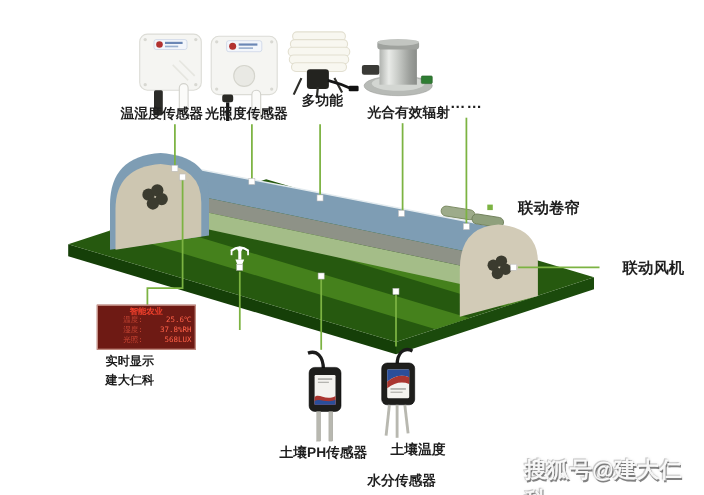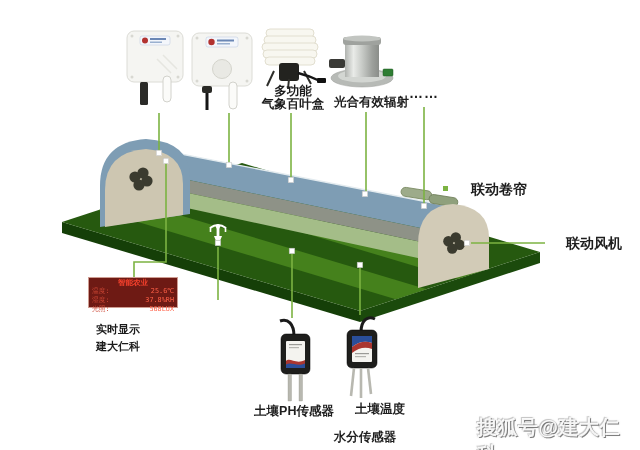--- a/index.html
+++ b/index.html
@@ -5,26 +5,26 @@
   html,body{margin:0;padding:0;background:#fff;}
   .stage{position:relative;width:640px;height:450px;background:#ffffff;overflow:hidden;
          font-family:"Liberation Sans","DejaVu Sans",sans-serif;}
   .scene{position:absolute;left:0;top:0;}
   .cn{position:absolute;font-weight:bold;color:#1e1e1e;font-size:12.5px;white-space:nowrap;}
   .ctr{text-align:center;}
   .dots{font-size:14px;letter-spacing:1px;color:#1e1e1e;font-weight:bold;}
   .callout{font-size:14px;padding-left:18px;}
   .roller-wrap{position:absolute;left:443px;top:181px;display:flex;align-items:flex-start;}
   .bullet{width:5px;height:5px;background:#7cb342;margin:5px 5px 0 0;}
-  .led{position:absolute;left:88px;top:277px;width:90px;height:31px;background:#6e1a14;
+  .led{position:absolute;left:88px;top:277px;width:90px;height:41px;background:#6e1a14;
        border:1px solid #cf9d92;box-sizing:border-box;padding:1px 3px 0 3px;}
   .led-title{font-size:7.5px;font-weight:bold;color:#f2402c;text-align:center;line-height:8px;
              font-family:"DejaVu Sans Mono",monospace;}
   .led-row{display:flex;justify-content:space-between;font-size:6.8px;line-height:9px;
-           font-family:"DejaVu Sans Mono",monospace;}
+           font-family:"DejaVu Sans Mono",monospace;margin-left:20px;}
   .led-row .l{color:#cc4634;}
   .led-row .v{color:#ff6047;}
   .caption{position:absolute;left:96px;top:321px;font-size:11px;font-weight:bold;color:#1b1b1b;line-height:17px;}
   .watermark{position:absolute;left:477px;top:414px;font-size:20px;font-weight:bold;letter-spacing:0.5px;
              color:rgba(255,255,255,0.92);
              text-shadow:1px 1px 0 rgba(100,100,100,0.8),-1px -1px 0 rgba(170,170,170,0.55),0 0 2px rgba(120,120,120,0.6);}
 </style>
 </head>
 <body>
 
@@ -194,22 +194,23 @@
       <path d="M6,22 L26,22 L26,29 Q16,25 6,33 Z" fill="#2a4e9a"></path>
       <path d="M6,33 Q16,25 26,29 L26,35 Q16,31 6,39 Z" fill="#aa3630"></path>
       <rect x="9" y="39" width="14" height="1.2" fill="#9a9a96"></rect>
       <rect x="9" y="42" width="11" height="1.2" fill="#b5b5b0"></rect>
       <line x1="8" y1="54" x2="5" y2="82" stroke="#b8b8b0" stroke-width="2.6"></line>
       <line x1="15" y1="54" x2="15" y2="84" stroke="#b8b8b0" stroke-width="2.6"></line>
       <line x1="22" y1="54" x2="25" y2="80" stroke="#b8b8b0" stroke-width="2.6"></line>
     </g>
   </svg>
 
+  <div class="cn ctr" style="left:102px;top:95px;width:90px;">温湿度传感器</div>
+  <div class="cn ctr" style="left:179px;top:95px;width:90px;">光照度传感器</div>
   <div class="cn ctr" style="left:248px;top:83px;width:90px;">多功能</div>
-  <div class="cn ctr" style="left:248px;top:96px;width:90px;">气象百叶盒</div>
   <div class="cn ctr" style="left:319px;top:94px;width:90px;text-align:right;">光合有效辐射</div>
   <div class="cn dots ctr" style="left:400px;top:85px;width:48px;">……</div>
 
   <div class="roller-wrap">
     <span class="bullet"></span>
     <span class="cn callout" style="position:static;">联动卷帘</span>
   </div>
   <div class="cn callout" style="left:548px;top:235px;">联动风机</div>
 
   <div class="led">

